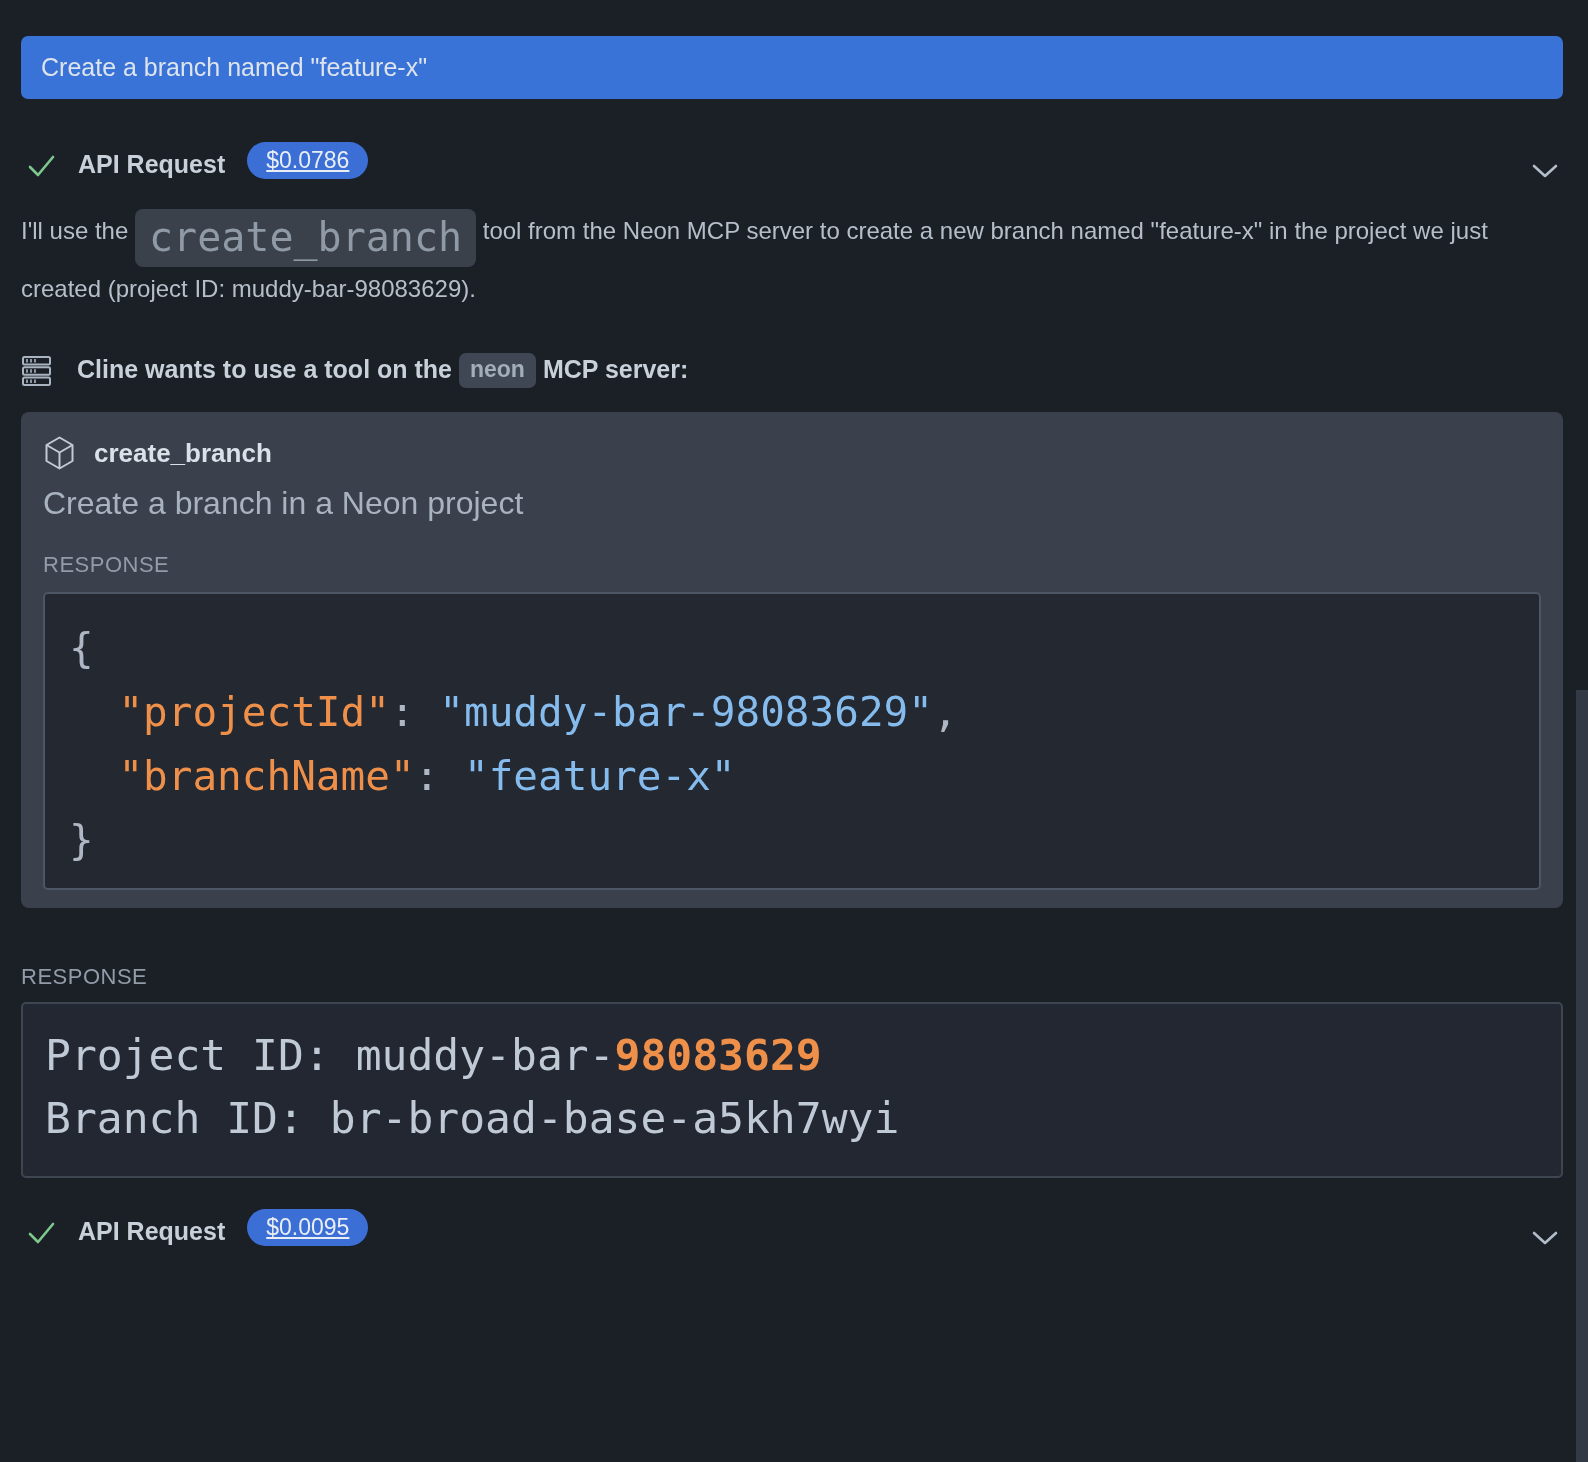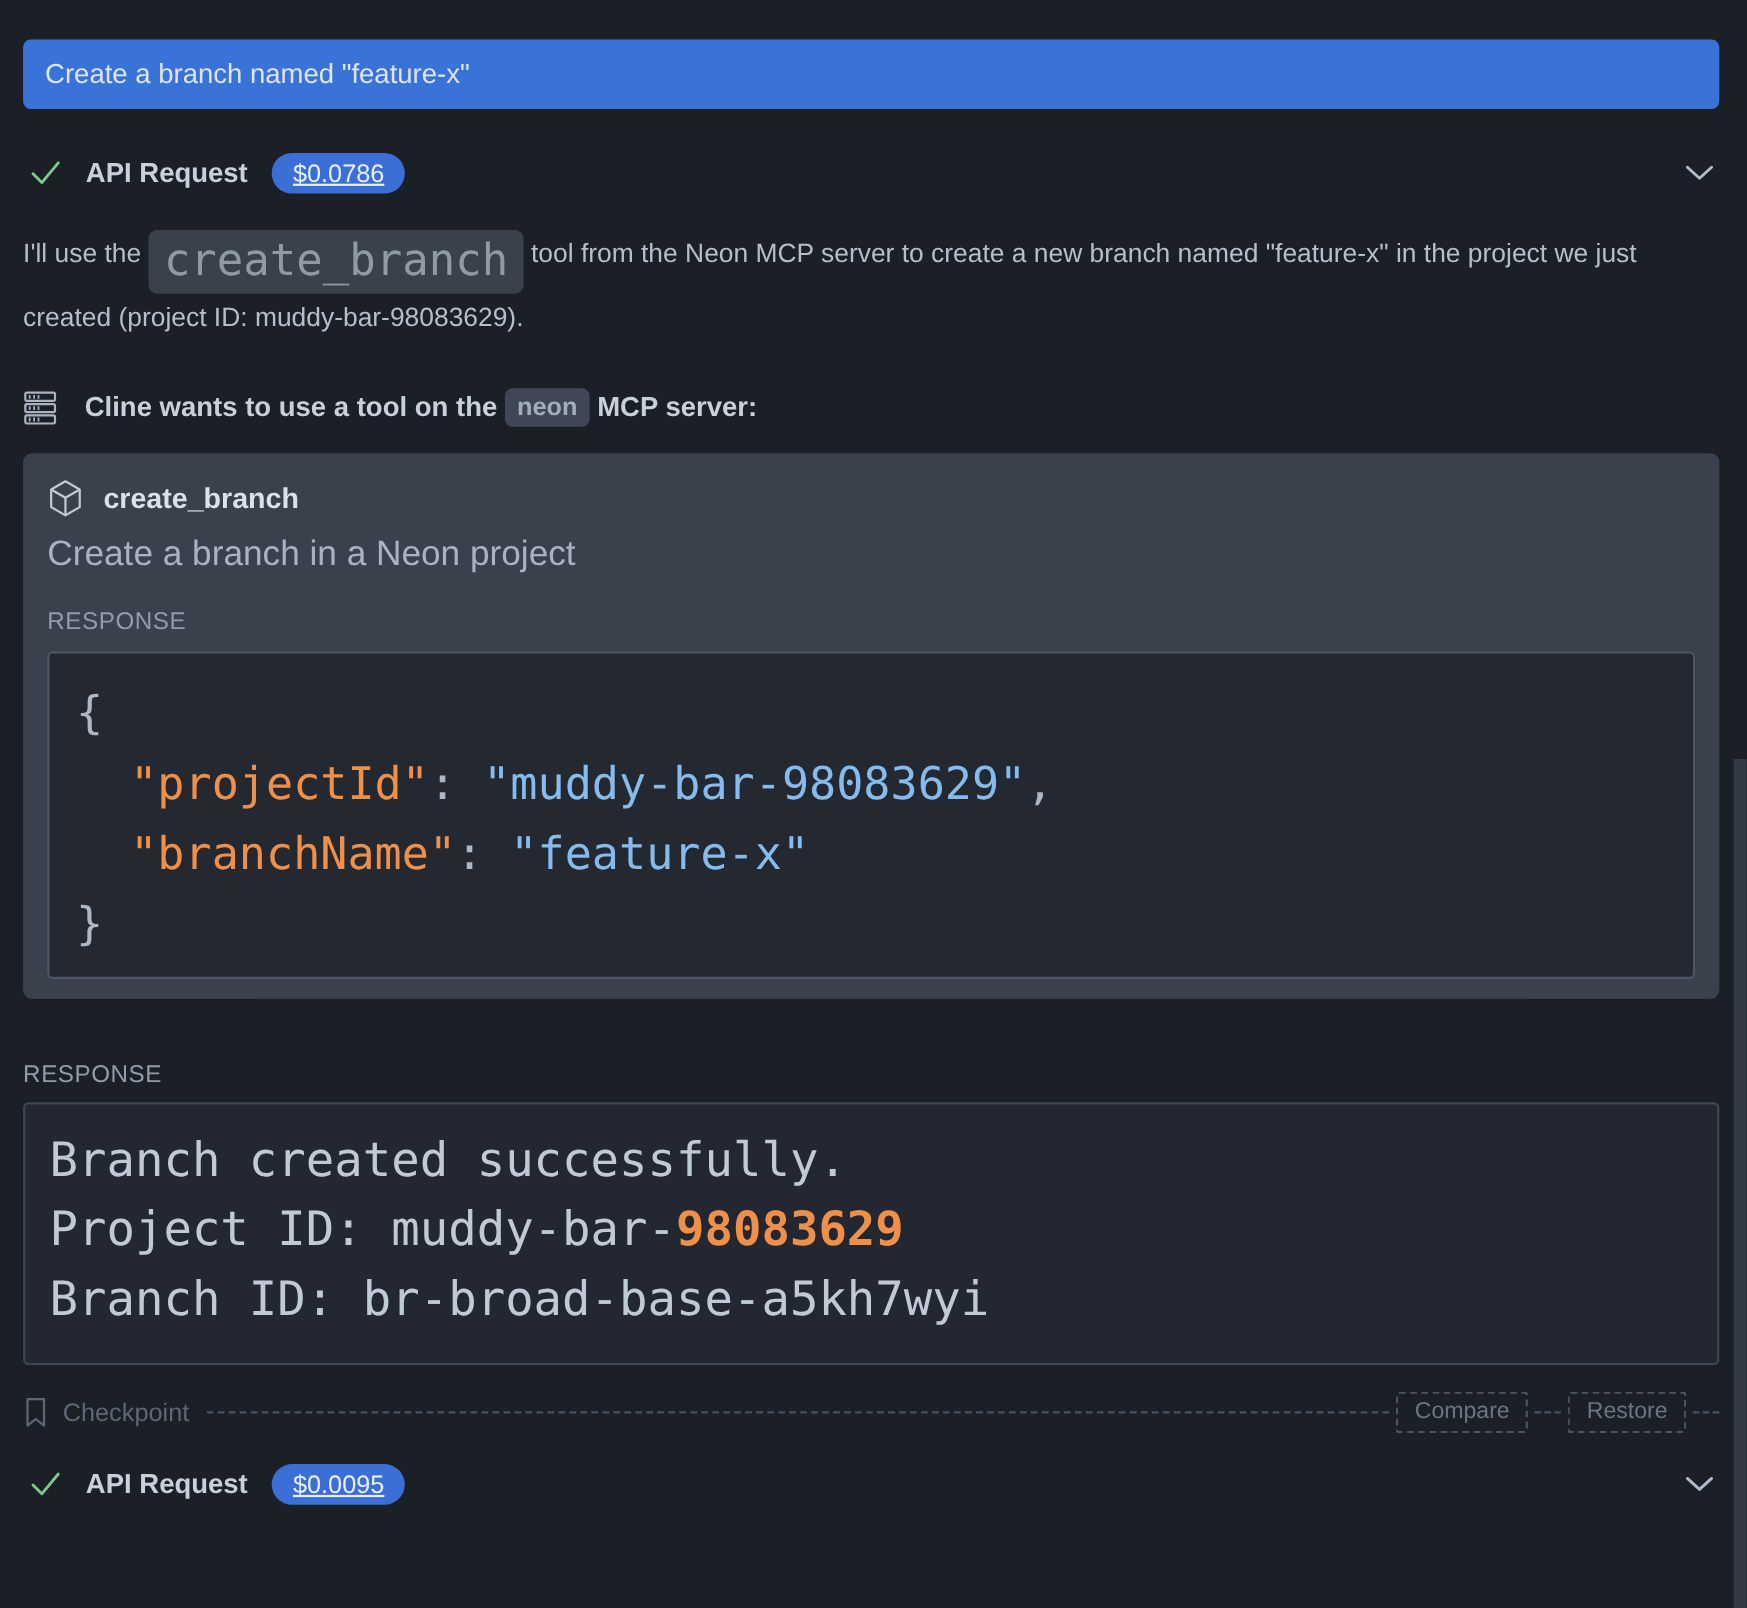--- a/index.html
+++ b/index.html
@@ -25,21 +25,21 @@
     display: flex;
     align-items: center;
     padding: 0 20px;
     color: #dde4ec;
     font-size: 25px;
   }
 
   
   .req-row {
     display: flex;
-    align-items: center;
+    align-items: flex-end;
     margin-top: 36px;
     height: 44px;
   }
   .req-row .check { flex: 0 0 auto; margin-left: 6px; }
   .req-label {
     color: #c8d1da;
     font-weight: bold;
     font-size: 25px;
     margin-left: 22px;
   }
@@ -278,38 +278,24 @@
     <div class="code-block">
         <div class="code-line"><span>{</span></div>
         <div class="code-line"><span>  </span><span class="key">"projectId"</span><span class="punct">: </span><span class="str">"muddy-bar-98083629"</span><span class="punct">,</span></div>
         <div class="code-line"><span>  </span><span class="key">"branchName"</span><span class="punct">: </span><span class="str">"feature-x"</span></div>
         <div class="code-line"><span>}</span></div>
       </div>
   </div>
 
   <div class="response-label">RESPONSE</div>
   <div class="response-block">
-      <div class="code-line"><span>Branch created successfully.</span></div>
       <div class="code-line"><span>Project ID: muddy-bar-</span><span class="num">98083629</span></div>
       <div class="code-line"><span>Branch ID: br-broad-base-a5kh7wyi</span></div>
     </div>
 
-  <div class="checkpoint-row">
-    <span>
-      <svg width="23" height="30" viewBox="0 0 23 30" fill="none" stroke="#5e6874" stroke-width="2" stroke-linejoin="round">
-        <path d="M4 3 H19 V27 L11.5 21 L4 27 Z"></path>
-      </svg>
-    </span>
-    <span class="checkpoint-label">Checkpoint</span>
-    <span class="dash-line"></span>
-    <button class="cp-btn">Compare</button>
-    <span class="dash-seg"></span>
-    <button class="cp-btn">Restore</button>
-    <span class="dash-seg"></span>
-  </div>
 
   <div class="req-row bottom">
     <span class="check">
       <svg width="29" height="26" viewBox="0 0 29 26" fill="none">
         <polyline points="3,14 11,22 26,4" stroke="#7cc98d" stroke-width="2.6" fill="none" stroke-linecap="round" stroke-linejoin="round"></polyline>
       </svg>
     </span>
     <span class="req-label">API Request</span>
     <span class="cost-badge">$0.0095</span>
     <span class="spacer"></span>

